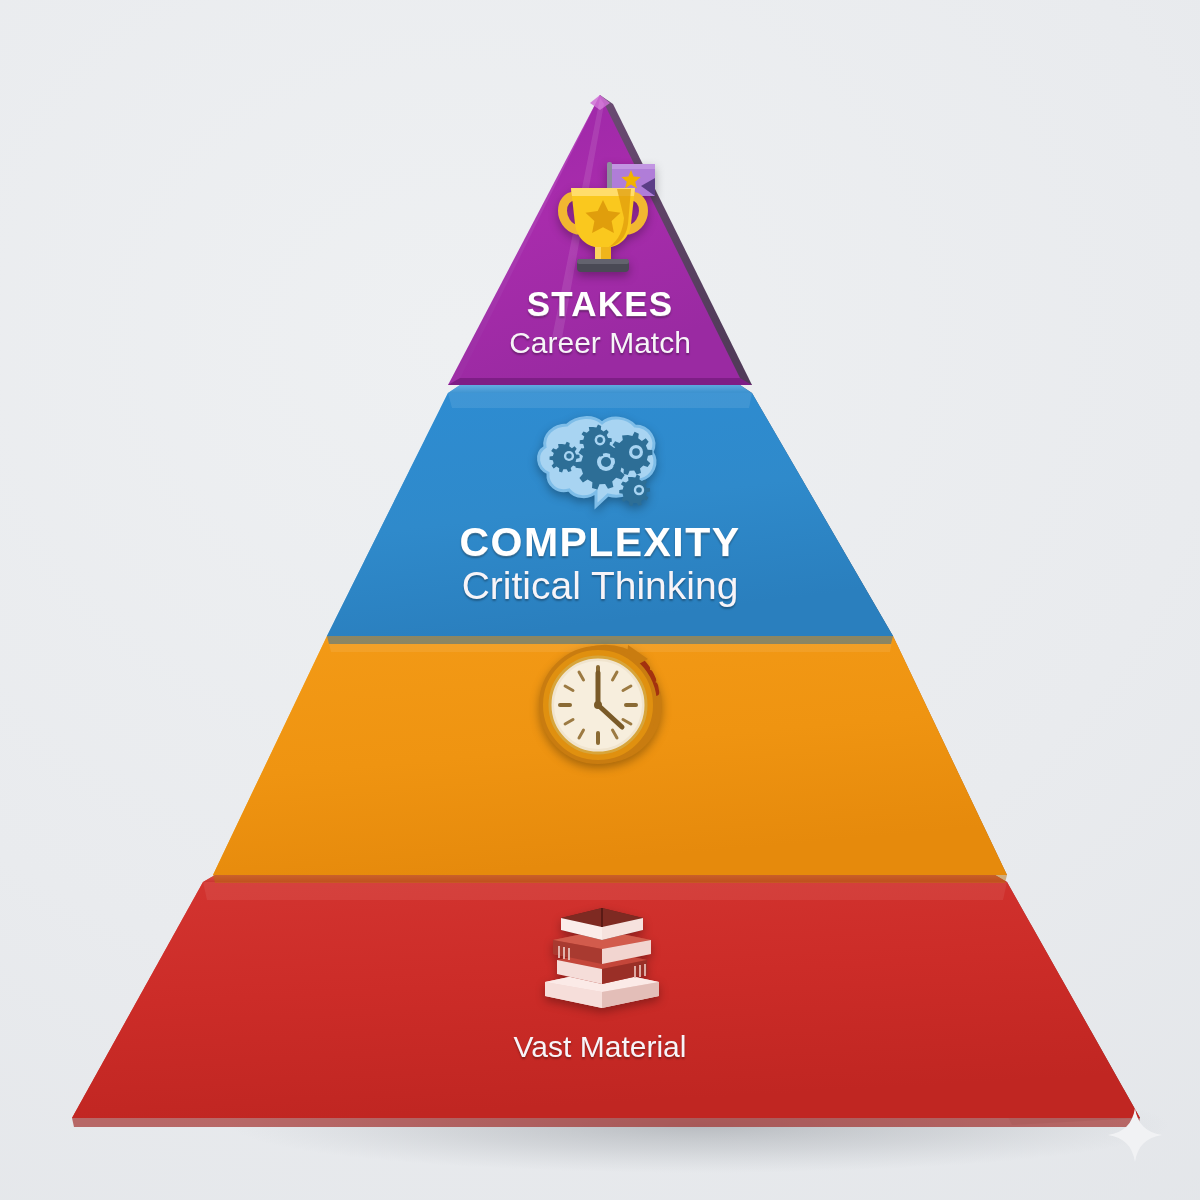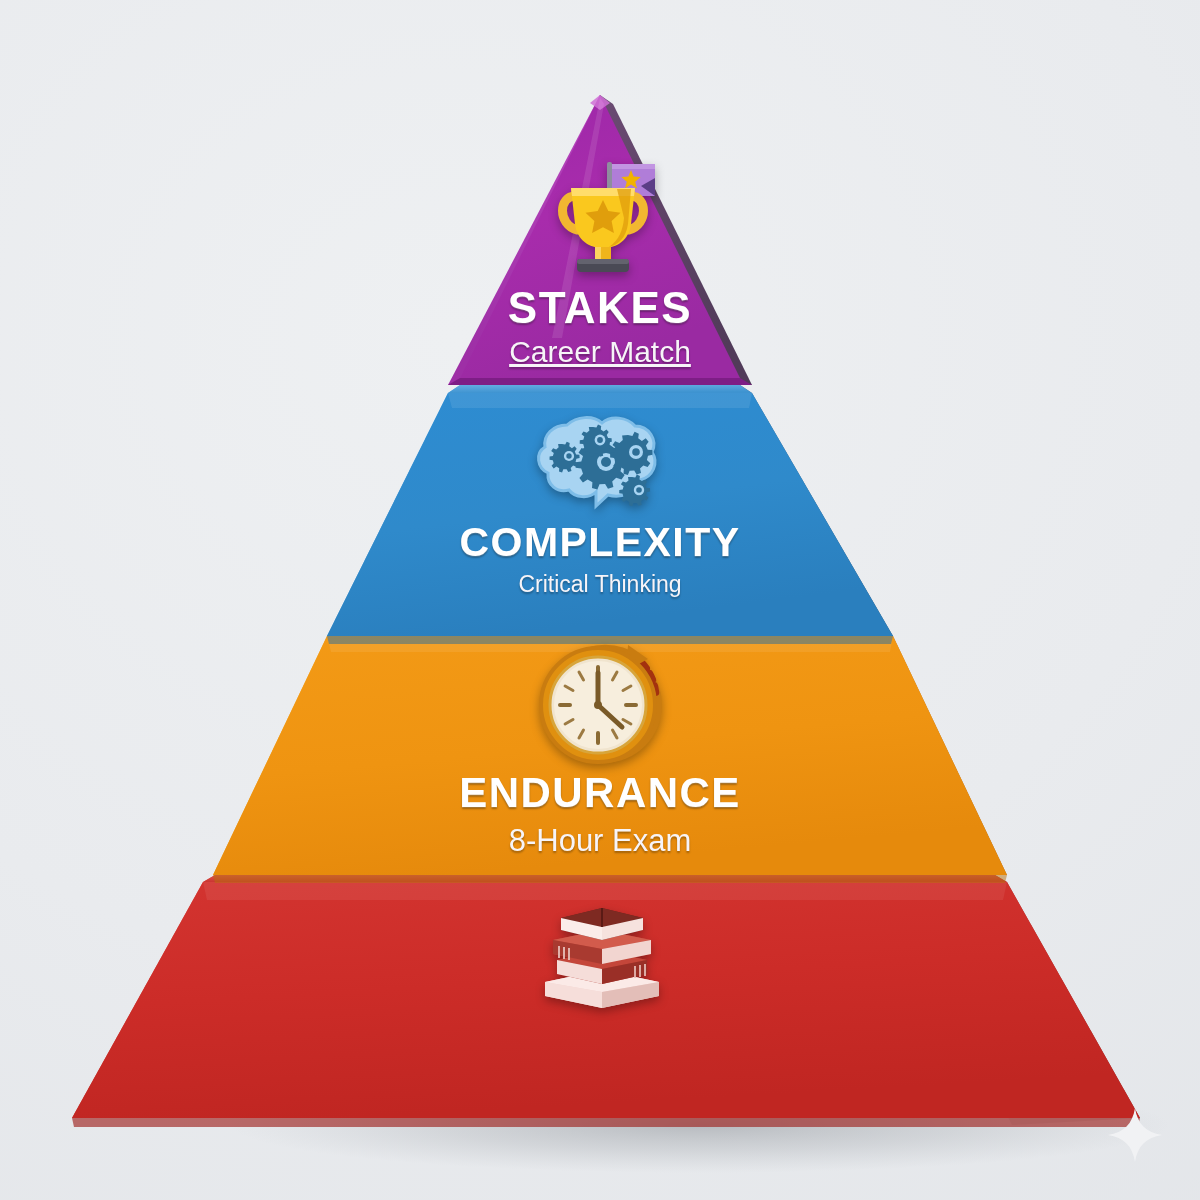--- a/index.html
+++ b/index.html
@@ -36,27 +36,27 @@
     text-shadow: 0 2px 2px rgba(0,0,0,0.33), 0 1px 0 rgba(255,255,255,0.25);
   }
   .tier-sub {
     color: #f7f4f8;
     line-height: 1.15;
     text-shadow: 0 2px 2px rgba(0,0,0,0.30);
   }
 
   
   #t-stakes { left: 420px; top: 286px; width: 360px; }
-  #t-stakes .tier-title { font-size: 44px; }
-  #t-stakes .tier-sub   { font-size: 30px; margin-top: 4px; text-decoration: underline; }
+  #t-stakes .tier-title { font-size: 35px; }
+  #t-stakes .tier-sub   { font-size: 30px; margin-top: 4px; }
 
   
   #t-complexity { left: 360px; top: 522px; width: 480px; }
   #t-complexity .tier-title { font-size: 41px; }
-  #t-complexity .tier-sub   { font-size: 23px; margin-top: 7px; }
+  #t-complexity .tier-sub   { font-size: 39px; }
 
   
   #t-endurance { left: 340px; top: 772px; width: 520px; }
   #t-endurance .tier-title { font-size: 42px; }
   #t-endurance .tier-sub   { font-size: 31px; margin-top: 8px; }
 
   
   #t-volume { left: 360px; top: 1022px; width: 480px; }
   #t-volume .tier-title { font-size: 41px; }
   #t-volume .tier-sub   { font-size: 30px; margin-top: 8px; }
@@ -361,25 +361,22 @@
   <div class="tier-text" id="t-stakes">
     <div class="tier-title">STAKES</div>
     <div class="tier-sub">Career Match</div>
   </div>
 
   <div class="tier-text" id="t-complexity">
     <div class="tier-title">COMPLEXITY</div>
     <div class="tier-sub">Critical Thinking</div>
   </div>
 
-  <div class="tier-text" id="t-endurance">
-    <div class="tier-title">ENDURANCE</div>
-    <div class="tier-sub">8-Hour Exam</div>
-  </div>
 
   <div class="tier-text" id="t-volume">
+    <div class="tier-sub">Vast Material</div>
   </div>
 
   <svg id="sparkle" viewBox="0 0 62 62">
     <path d="M31 4 C33.5 20 42 28.5 58 31 C42 33.5 33.5 42 31 58 C28.5 42 20 33.5 4 31 C20 28.5 28.5 20 31 4 Z" fill="#F1F2F4"></path>
   </svg>
 
 </div>
 
 </body></html>

